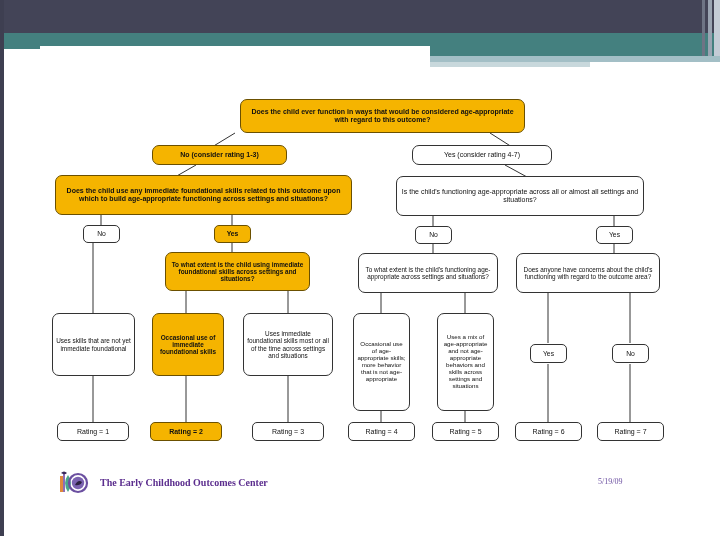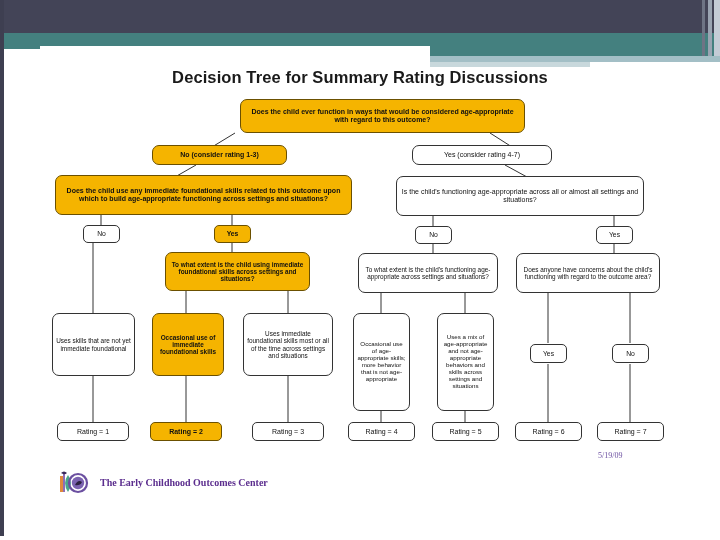--- a/index.html
+++ b/index.html
@@ -50,21 +50,21 @@
   .node.rating{font-size:7px;border-radius:5px;}
 
   
   #footer-logo{position:absolute;left:52px;top:470px;width:40px;height:26px;}
   #footer-text{
     position:absolute;left:100px;top:477px;
     font-size:10px;font-weight:bold;color:#5b2d8e;
     font-family:"Liberation Serif", serif;
   }
   #footer-date{
-    position:absolute;left:598px;top:451px;
+    position:absolute;left:598px;top:477px;
     font-size:8px;color:#6b4fa0;font-family:"Liberation Serif", serif;
   }
 </style>
 </head>
 <body>
 
 <div id="slide">
 
   <div class="band-dark"></div>
   <div class="band-teal"></div>
@@ -72,21 +72,20 @@
   <div class="band-lt1"></div>
   <div class="band-lt3"></div>
   <div class="band-gray1"></div>
   <div class="band-gray3"></div>
   <div class="tick t1"></div>
   <div class="tick t2"></div>
   <div class="tick t3"></div>
   <div class="tick t4"></div>
   <div class="left-edge"></div>
 
-  <div id="title">Decision Tree for Summary Rating Discussions</div>
 
   <svg id="lines" viewBox="0 0 720 540">
     <g stroke="#333" stroke-width="1" fill="none">
 
       <path d="M235,133 L212,147"></path>
       <path d="M490,133 L512,147"></path>
 
       <path d="M196,165 L175,177"></path>
 
       <path d="M505,165 L527,177"></path>

